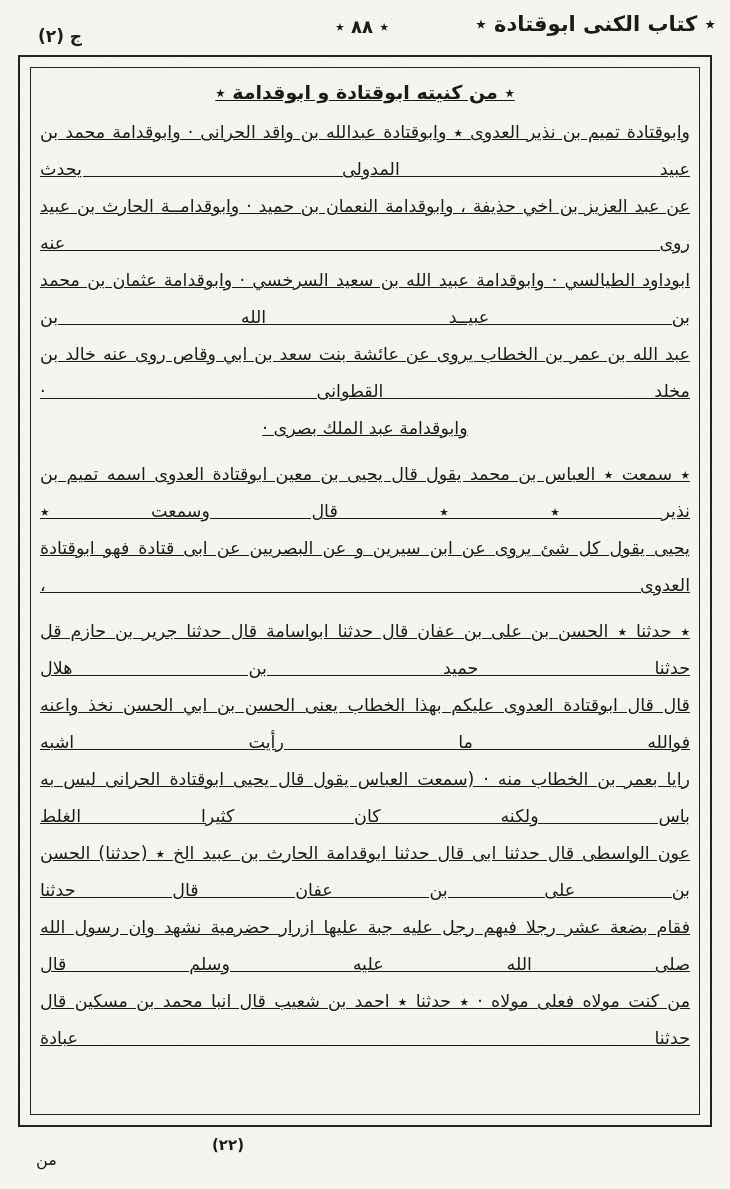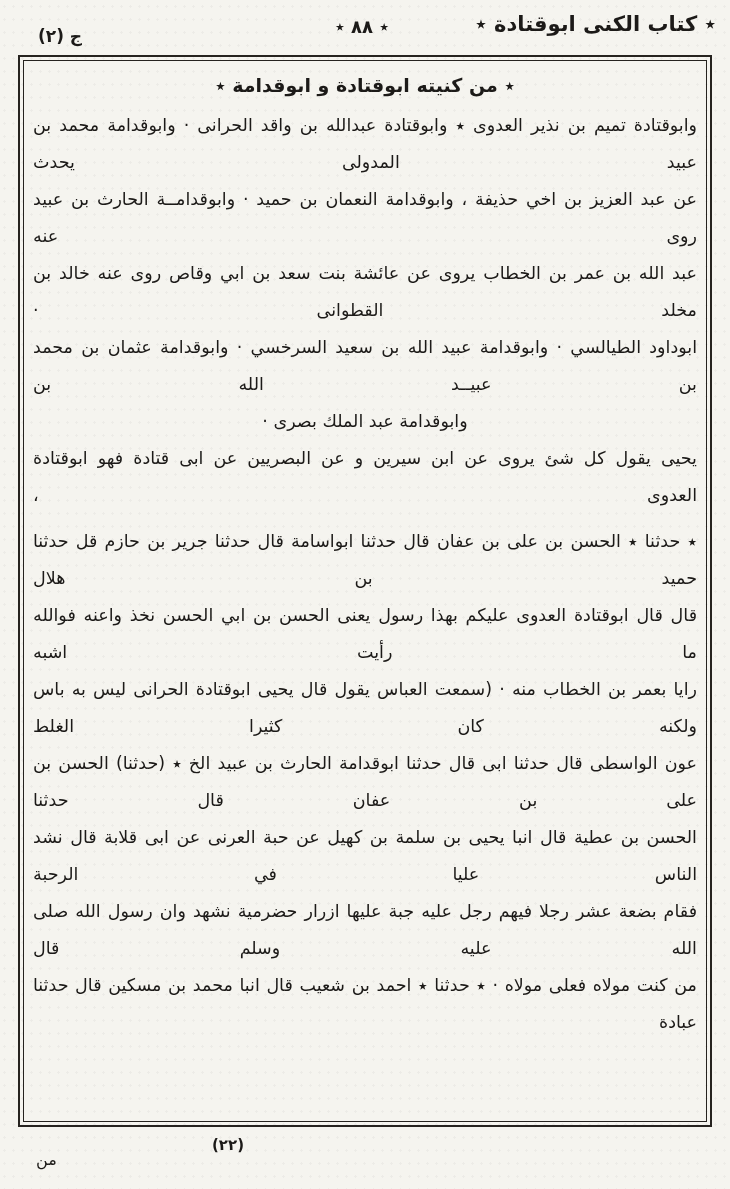--- a/index.html
+++ b/index.html
@@ -17,21 +17,21 @@
     direction:rtl;letter-spacing:0.5px;
   }
   .hdr-page{
     position:absolute;top:16px;left:335px;font-size:18px;font-weight:bold;direction:rtl;
   }
   .hdr-vol{
     position:absolute;top:26px;left:38px;font-size:17px;font-weight:bold;direction:rtl;
   }
   .frame{
     position:absolute;left:18px;top:55px;width:694px;height:1072px;
-    border:2px solid #26231f;box-sizing:border-box;padding:3px;
+    border:2px solid #26231f;box-sizing:border-box;padding:10px;text-decoration:underline;
   }
   .frame-inner{
     width:100%;height:100%;box-sizing:border-box;
     border:1.5px solid #26231f;
     padding:4px 9px 0 9px;
     direction:rtl;
   }
   .sec-heading{
     text-align:center;font-size:19px;font-weight:bold;line-height:36px;
     margin:2px 0 4px 0;
@@ -56,32 +56,32 @@
 <div class="hdr-page">٭ ٨٨ ٭</div>
 <div class="hdr-vol">ج (٢)</div>
 
 <div class="frame">
   <div class="frame-inner">
 
     <div class="sec-heading">٭ من كنيته ابوقتادة و ابوقدامة ٭</div>
 
     <div class="line j">وابوقتادة تميم بن نذير العدوى ٭ وابوقتادة عبدالله بن واقد الحرانى · وابوقدامة محمد بن عبيد المدولى يحدث</div>
     <div class="line j">عن عبد العزيز بن اخي حذيفة ، وابوقدامة النعمان بن حميد · وابوقدامــة الحارث بن عبيد روى عنه</div>
+    <div class="line j">ابوداود الطيالسي · وابوقدامة عبيد الله بن سعيد السرخسي · وابوقدامة عثمان بن محمد بن عبيــد الله بن</div>
     <div class="line j">عبد الله بن عمر بن الخطاب يروى عن عائشة بنت سعد بن ابي وقاص روى عنه خالد بن مخلد القطوانى ·</div>
-    <div class="line j">ابوداود الطيالسي · وابوقدامة عبيد الله بن سعيد السرخسي · وابوقدامة عثمان بن محمد بن عبيــد الله بن</div>
     <div class="line c">وابوقدامة عبد الملك بصرى ·</div>
 
+    <div class="line j gap">٭ سمعت ٭ العباس بن محمد يقول قال يحيى بن معين ابوقتادة العدوى اسمه تميم بن نذير ٭ ٭ قال وسمعت ٭</div>
     <div class="line j">يحيى يقول كل شئ يروى عن ابن سيرين و عن البصريين عن ابى قتادة فهو ابوقتادة العدوى ،</div>
 
     <div class="line j gap">٭ حدثنا ٭ الحسن بن على بن عفان قال حدثنا ابواسامة قال حدثنا جرير بن حازم قل حدثنا حميد بن هلال</div>
-    <div class="line j">قال قال ابوقتادة العدوى عليكم بهذا رسول يعنى الحسن بن ابي الحسن نخذ واعنه فوالله ما رأيت اشبه</div>
+    <div class="line j">قال قال ابوقتادة العدوى عليكم بهذا الخطاب يعنى الحسن بن ابي الحسن نخذ واعنه فوالله ما رأيت اشبه</div>
     <div class="line j">رايا بعمر بن الخطاب منه · (سمعت العباس يقول قال يحيى ابوقتادة الحرانى ليس به باس ولكنه كان كثيرا الغلط</div>
 
     <div class="line j">عون الواسطى قال حدثنا ابى قال حدثنا ابوقدامة الحارث بن عبيد الخ ٭ (حدثنا) الحسن بن على بن عفان قال حدثنا</div>
-    <div class="line j">الحسن بن عطية قال انبا يحيى بن سلمة بن كهيل عن حبة العرنى عن ابى قلابة قال نشد الناس عليا في الرحبة</div>
     <div class="line j">فقام بضعة عشر رجلا فيهم رجل عليه جبة عليها ازرار حضرمية نشهد وان رسول الله صلى الله عليه وسلم قال</div>
     <div class="line j">من كنت مولاه فعلى مولاه ·   ٭ حدثنا ٭ احمد بن شعيب قال انبا محمد بن مسكين قال حدثنا عبادة</div>
 
   </div>
 </div>
 
 <div class="sig">(٢٢)</div>
 <div class="catchword">من</div>
 
 </body></html>

